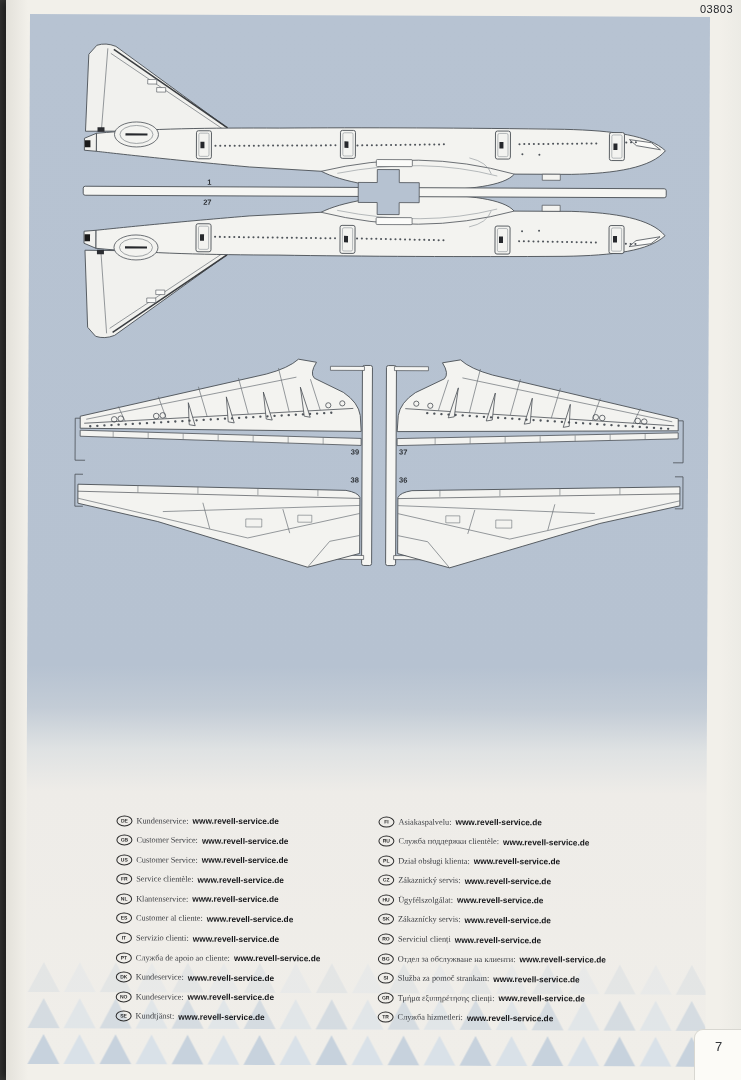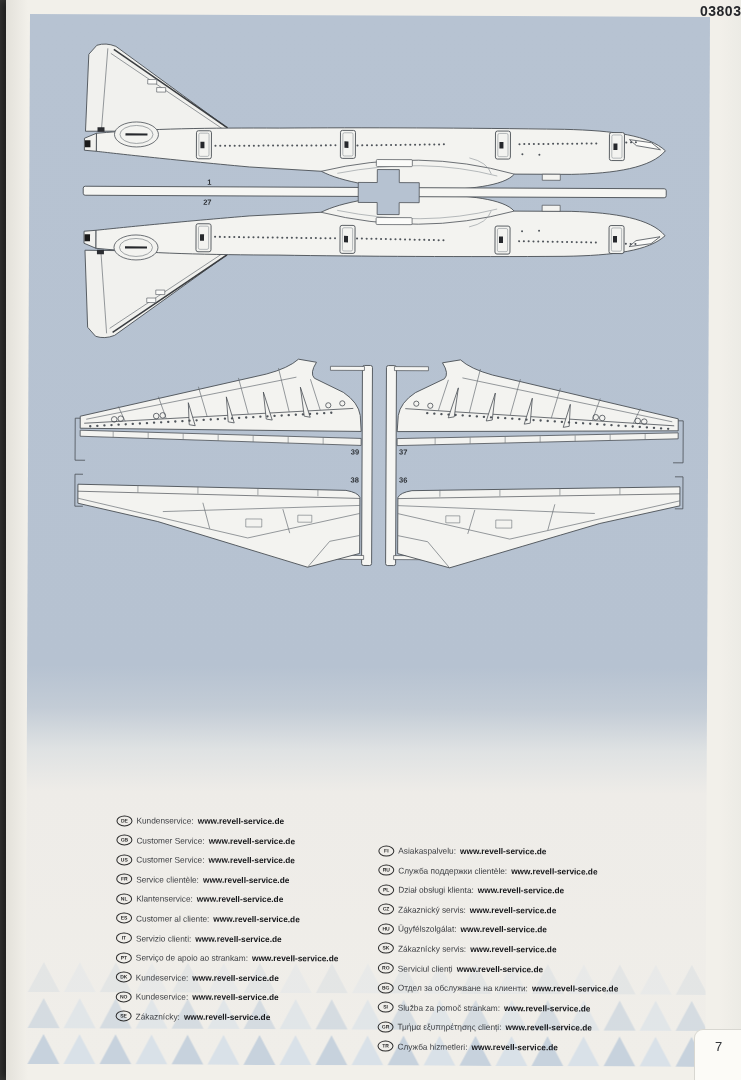--- a/index.html
+++ b/index.html
@@ -8,42 +8,42 @@
     background:linear-gradient(90deg,#3a3a38 0%,#6f6e6a 40%,#8b8a86 100%);
     font-family:"Liberation Sans",sans-serif;
   }
   .paper{
     position:absolute;left:6px;top:0;width:735px;height:1080px;
     background:linear-gradient(90deg,#e3e1da 0%,#f2f0ea 3%,#f2f0ea 97%,#ecebe5 100%);
     box-shadow:-5px 0 8px rgba(0,0,0,.5);
   }
   .kit-number{
     position:absolute;top:3px;left:694px;
-    font-size:14px;font-weight:bold;color:#24262a;letter-spacing:.5px;
+    font-size:11px;font-weight:normal;color:#24262a;letter-spacing:.5px;
   }
   .print{
     position:absolute;left:24px;top:14px;width:680px;height:1050px;
     transform:rotate(0.25deg);transform-origin:0 0;
     background:linear-gradient(180deg,#b7c3d2 0%,#b6c2d1 62%,#c3ccd6 66%,#dfe2e3 70%,#eeece8 74%,#f0eee9 100%);
   }
   .sprues{position:absolute;left:0;top:0;}
   .tris{position:absolute;left:0;top:944px;}
   .services{
     position:absolute;left:0;top:800px;width:680px;font-size:8.3px;color:#44464a;
   }
   .svc-col{position:absolute;top:0;}
   .svc-col.left{left:90px;width:255px;}
-  .svc-col.right{left:352px;width:320px;margin-top:29px;}
+  .svc-col.right{left:352px;width:320px;}
   .svc-row{display:flex;align-items:center;gap:4px;height:12px;margin-bottom:7.6px;white-space:nowrap;}
   .badge{
     flex:0 0 auto;display:inline-block;width:14px;height:9px;line-height:9px;
     border:1px solid #2b2b2b;border-radius:50%;text-align:center;
     font-size:5px;font-weight:bold;color:#2b2b2b;letter-spacing:0;
   }
-  .svc-label{color:#3c3e42;}
+  .svc-label{color:#3c3e42;font-family:Liberation Serif, serif;}
   .svc-url{font-weight:bold;color:#141518;}
   .page-tab{
     position:absolute;left:688px;top:1029px;width:47px;height:51px;
     background:#fcfbf7;border-radius:9px 0 0 0;
     border-left:1px solid #d8d7d1;border-top:1px solid #d8d7d1;
     display:flex;align-items:flex-start;justify-content:center;
   }
   .page-tab span{font-size:13px;color:#33353a;margin-top:9px;}
   svg text{font-family:"Liberation Sans",sans-serif;}
 </style>
@@ -259,39 +259,39 @@
           </div>
 
           <div class="svc-row">
             <span class="badge">IT</span>
             <span class="svc-label">Servizio clienti:</span>
             <span class="svc-url">www.revell-service.de</span>
           </div>
 
           <div class="svc-row">
             <span class="badge">PT</span>
-            <span class="svc-label">Serviço de apoio ao strankam:</span>
+            <span class="svc-label">Служба de apoio ao cliente:</span>
             <span class="svc-url">www.revell-service.de</span>
           </div>
 
           <div class="svc-row">
             <span class="badge">DK</span>
             <span class="svc-label">Kundeservice:</span>
             <span class="svc-url">www.revell-service.de</span>
           </div>
 
           <div class="svc-row">
             <span class="badge">NO</span>
             <span class="svc-label">Kundeservice:</span>
             <span class="svc-url">www.revell-service.de</span>
           </div>
 
           <div class="svc-row">
             <span class="badge">SE</span>
-            <span class="svc-label">Zákaznícky:</span>
+            <span class="svc-label">Kundtjänst:</span>
             <span class="svc-url">www.revell-service.de</span>
           </div>
         </div>
       <div class="svc-col right">
 
           <div class="svc-row">
             <span class="badge">FI</span>
             <span class="svc-label">Asiakaspalvelu:</span>
             <span class="svc-url">www.revell-service.de</span>
           </div>

